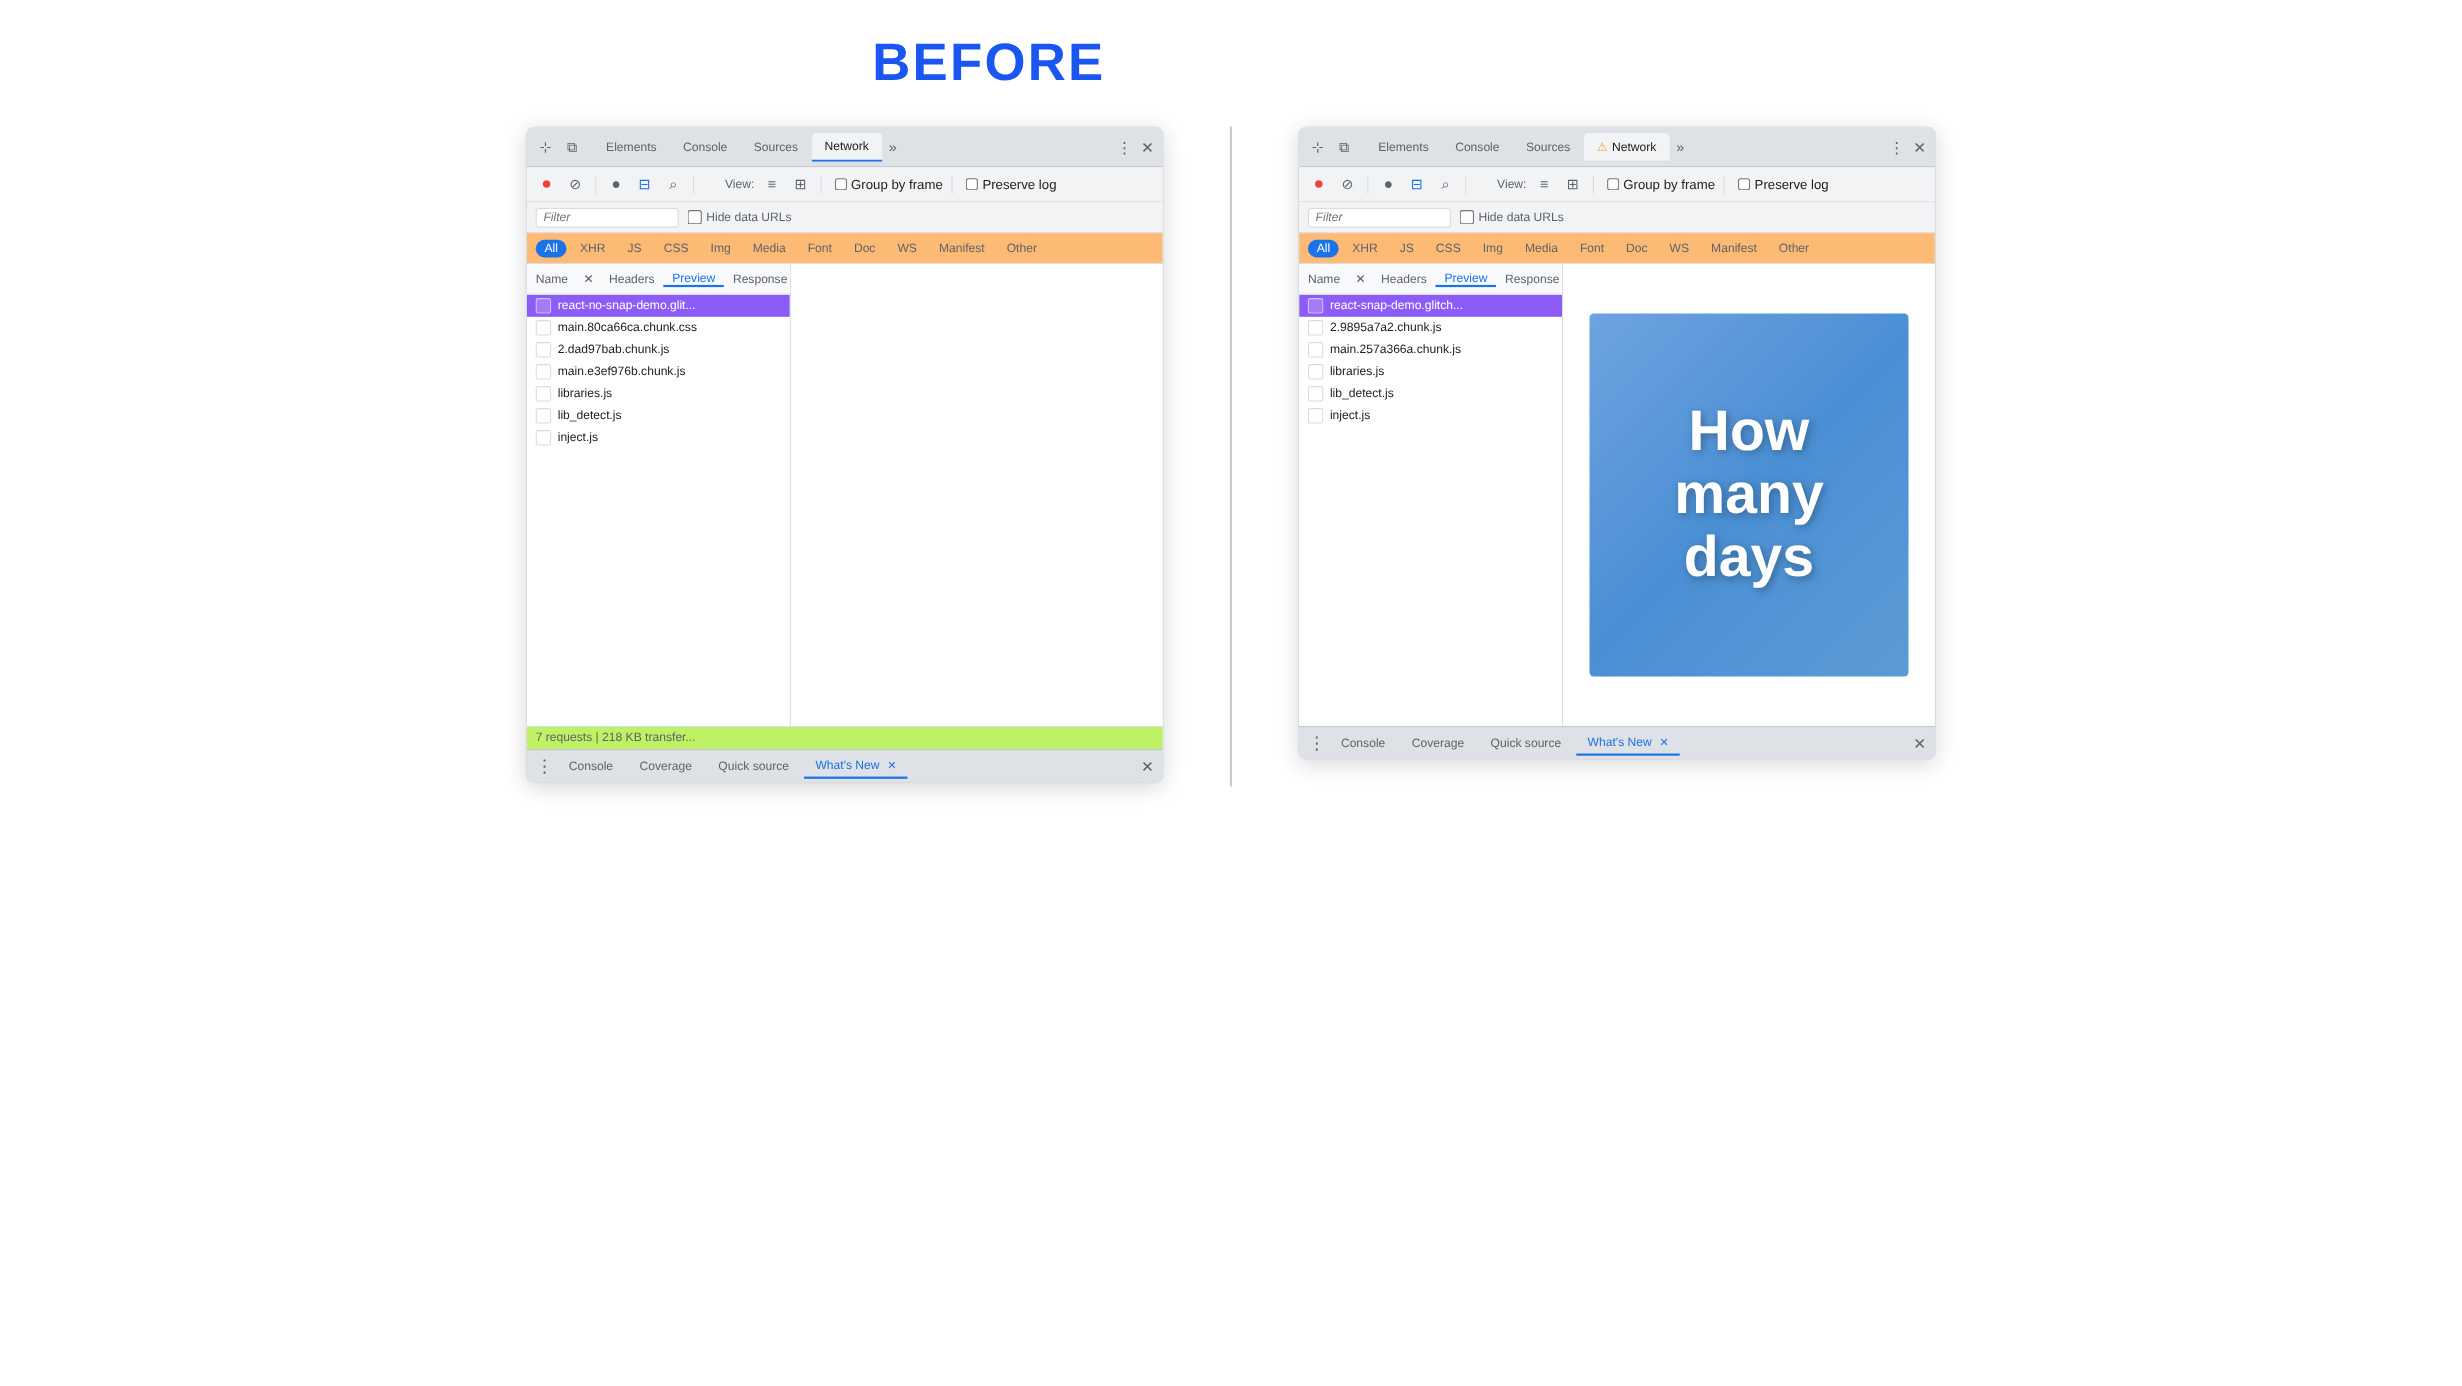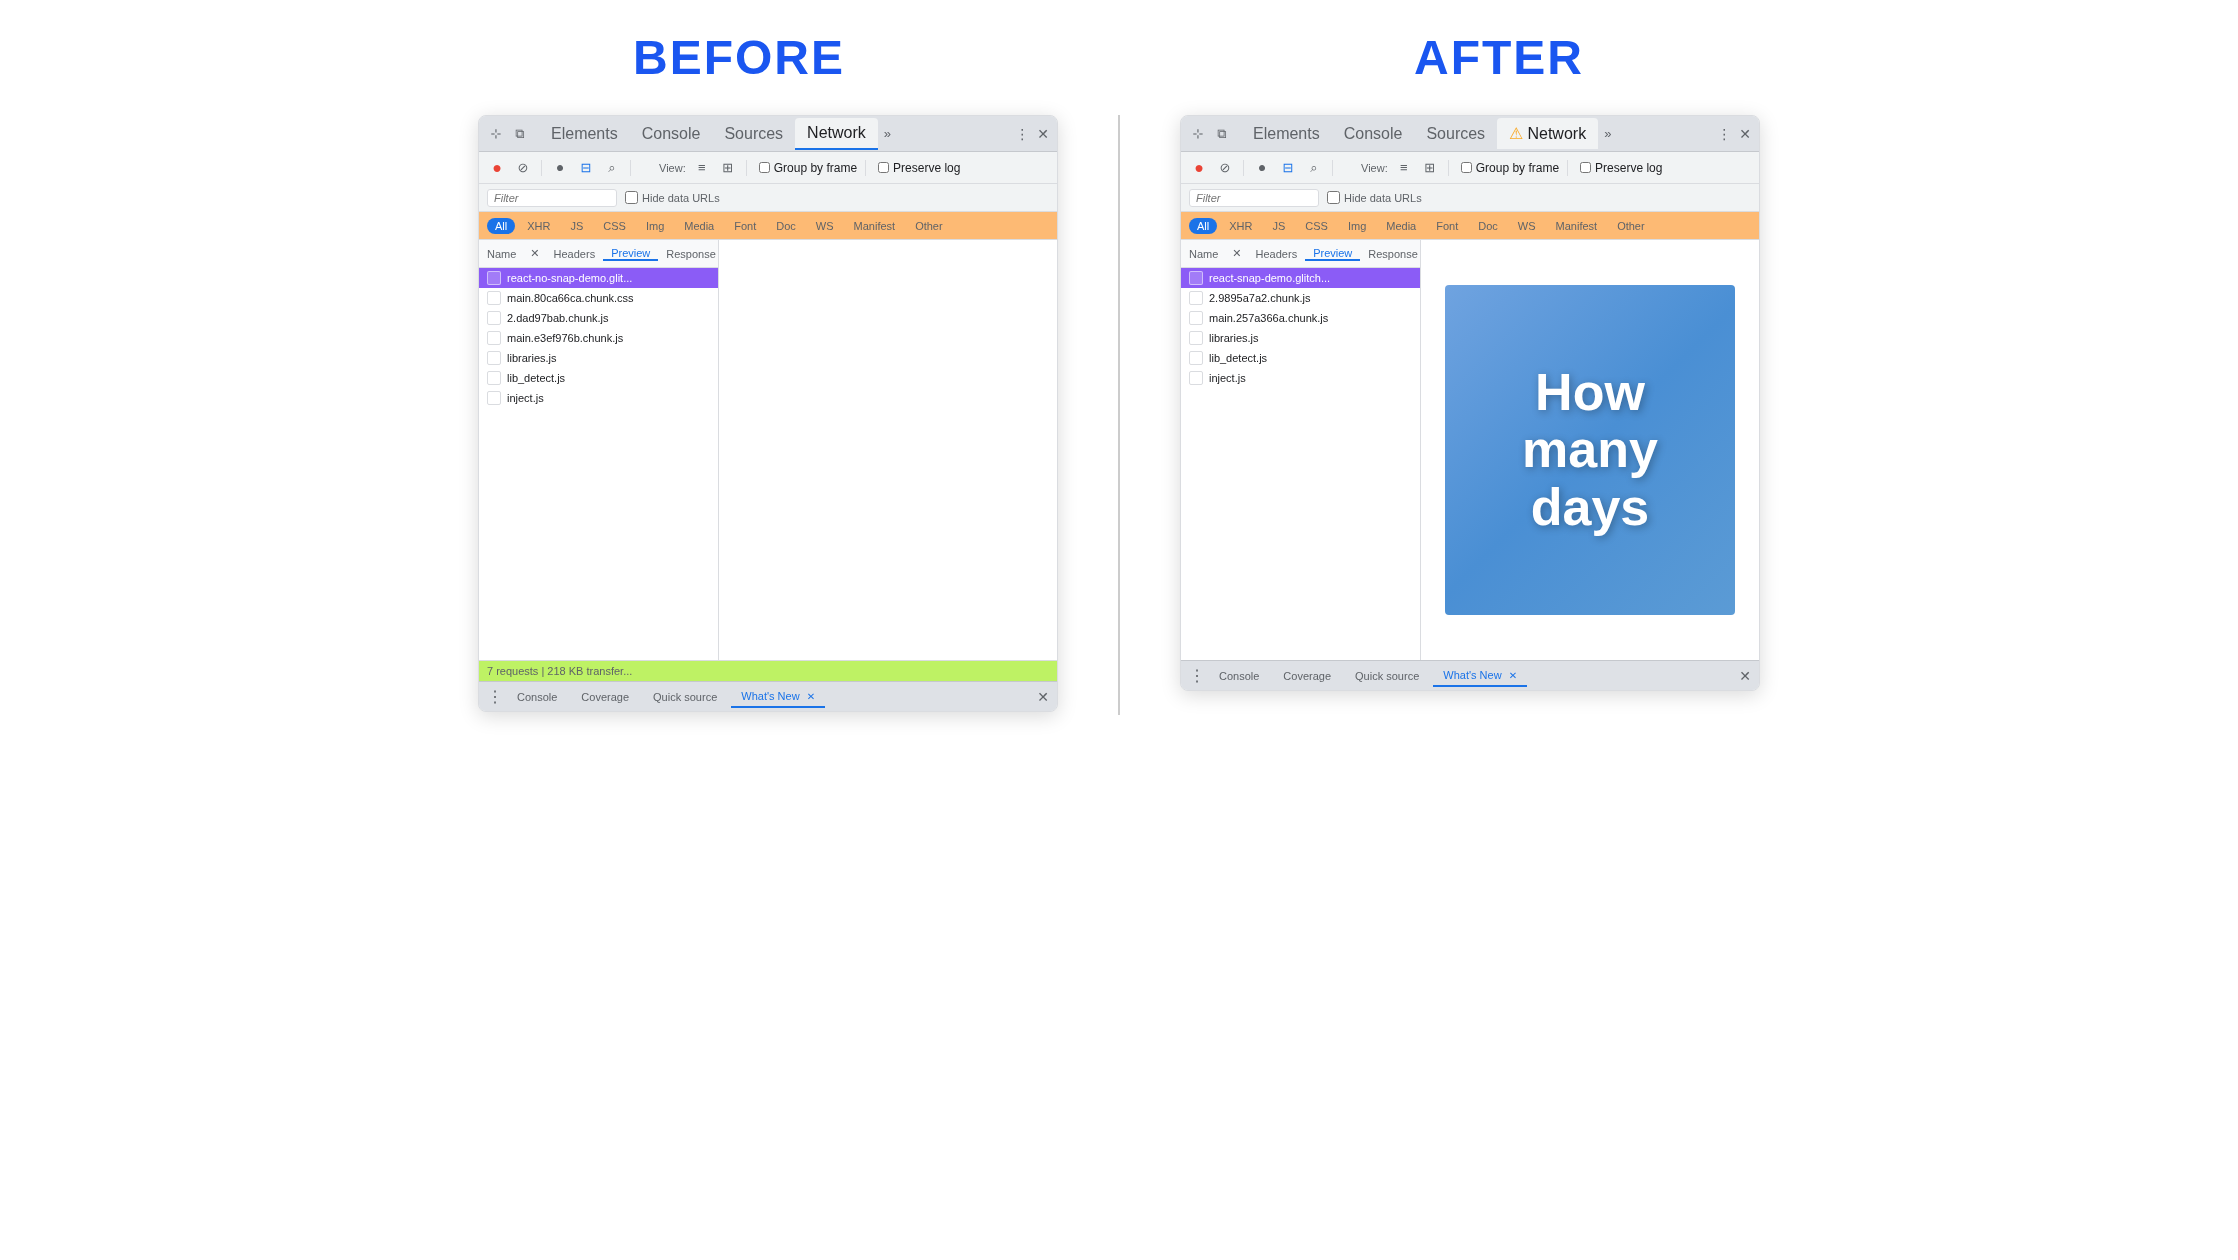--- a/index.html
+++ b/index.html
@@ -75,21 +75,21 @@
       height: 18px;
       display: flex;
       align-items: center;
       justify-content: center;
       color: #5f6368;
       font-size: 13px;
     }
 
     .tab-item {
       padding: 6px 12px;
-      font-size: 16px;
+      font-size: 11px;
       color: #5f6368;
       cursor: pointer;
       border-radius: 4px 4px 0 0;
       white-space: nowrap;
     }
 
     .tab-item.active {
       background: #f1f3f4;
       color: #202124;
       border-bottom: 2px solid #1a73e8;
@@ -375,23 +375,20 @@
 </head>
 <body>
 
 <div class="page-container">
 
   <div class="labels-row">
     <div style="width:580px; display:flex; justify-content:center;">
       <span class="label-before">BEFORE</span>
     </div>
     <div style="width:60px;"></div>
-    <div style="width:580px; display:flex; justify-content:center;">
-      <span class="label-after">AFTER</span>
-    </div>
   </div>
 
   <div class="panels-row">
 
     <div class="devtools-panel">
 
       <div class="tab-bar">
         <div class="tab-bar-icons">
           <div class="tab-bar-icon">⊹</div>
           <div class="tab-bar-icon">⧉</div>

